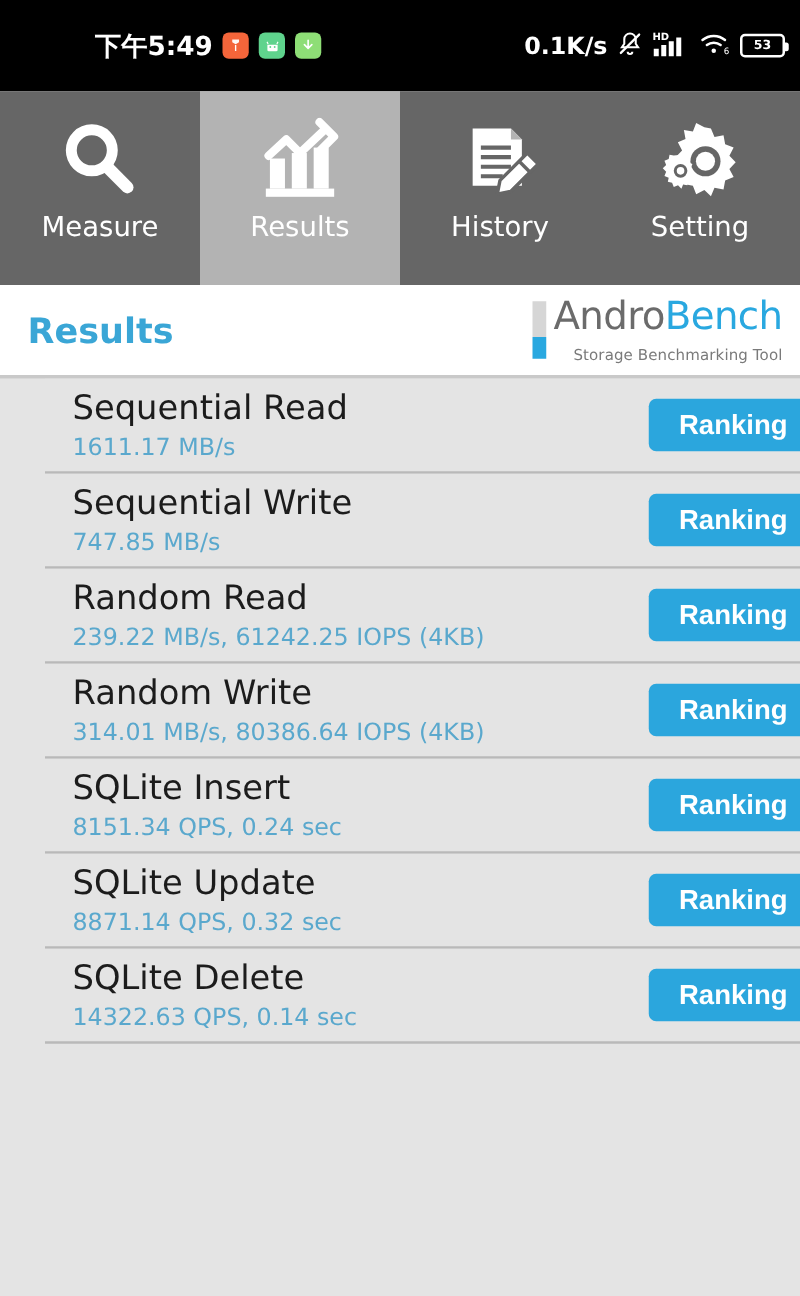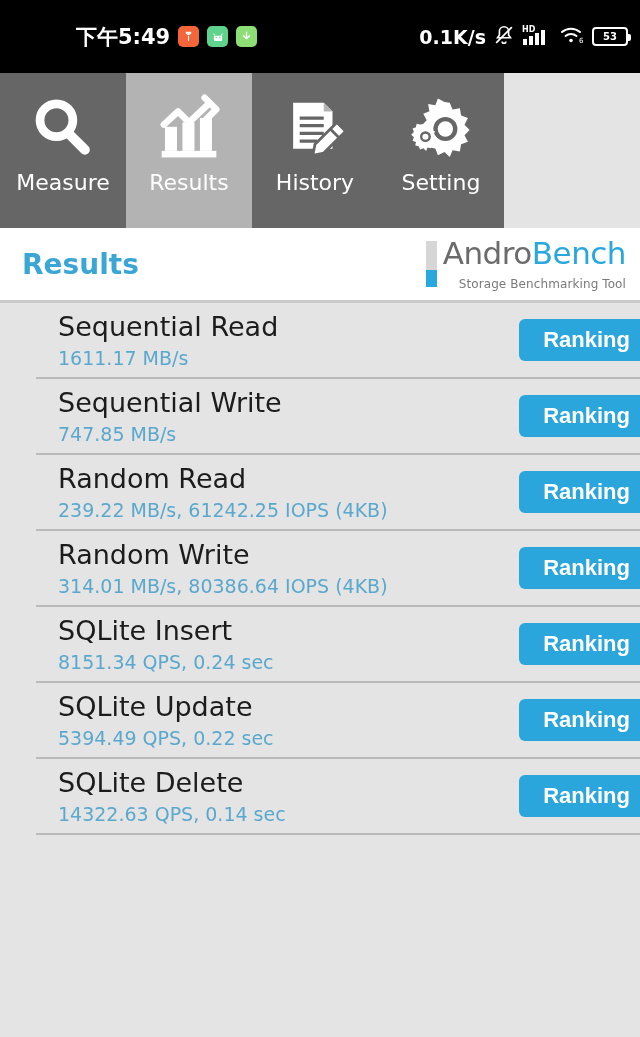--- a/index.html
+++ b/index.html
@@ -52,21 +52,21 @@
     display: flex; align-items: center; justify-content: center;
   }
   .battery:after {
     content: ""; position: absolute; right: -5px; top: 5px;
     width: 3px; height: 7px; background: #fff; border-radius: 0 2px 2px 0;
   }
   .battery-text { font-size: 10px; font-weight: bold; color: #fff; }
 
   
   .tabbar {
-    display: flex; width: 504px; height: 155px;
+    display: flex; width: 640px; height: 155px;
   }
   .tab {
     flex: 1 1 0; height: 155px;
     display: flex; flex-direction: column;
     align-items: center; justify-content: flex-start;
     padding-top: 17px;
     background: #666666;
     position: relative;
   }
   .tab.active { background: #b3b3b3; }
@@ -294,21 +294,21 @@
     <div class="row-texts">
       <span class="row-title">SQLite Insert</span>
       <span class="row-sub">8151.34 QPS, 0.24 sec</span>
     </div>
     <button class="rank-btn">Ranking</button>
   </div>
 
   <div class="row">
     <div class="row-texts">
       <span class="row-title">SQLite Update</span>
-      <span class="row-sub">5394.49 QPS, 0.22 sec</span>
+      <span class="row-sub">8871.14 QPS, 0.32 sec</span>
     </div>
     <button class="rank-btn">Ranking</button>
   </div>
 
   <div class="row">
     <div class="row-texts">
       <span class="row-title">SQLite Delete</span>
       <span class="row-sub">14322.63 QPS, 0.14 sec</span>
     </div>
     <button class="rank-btn">Ranking</button>

